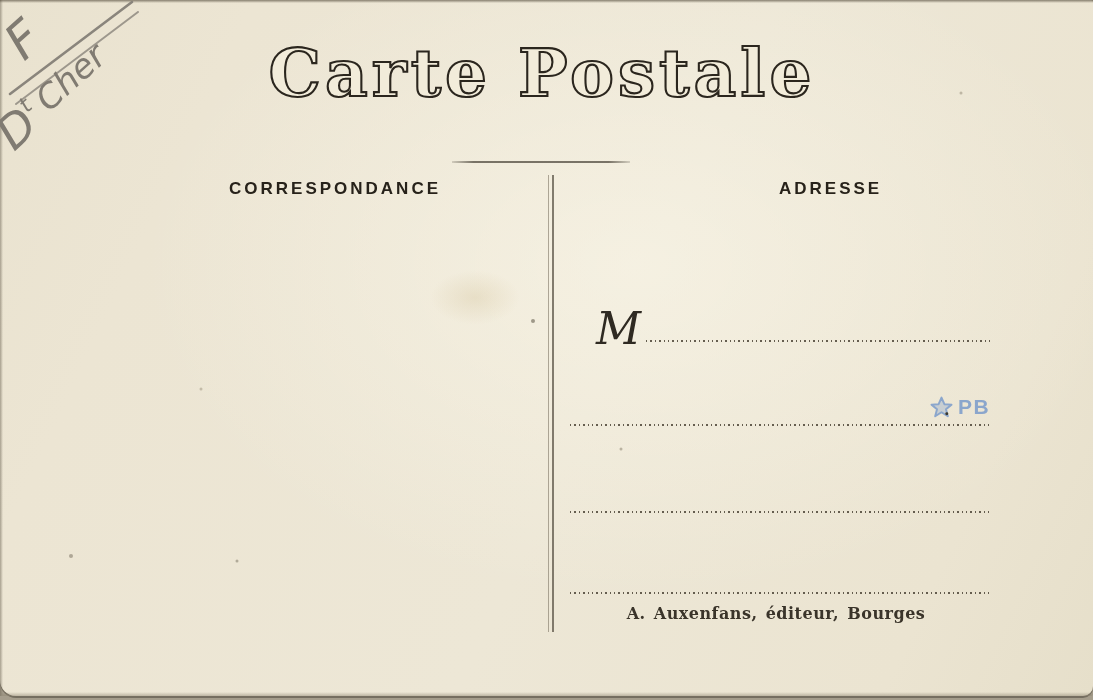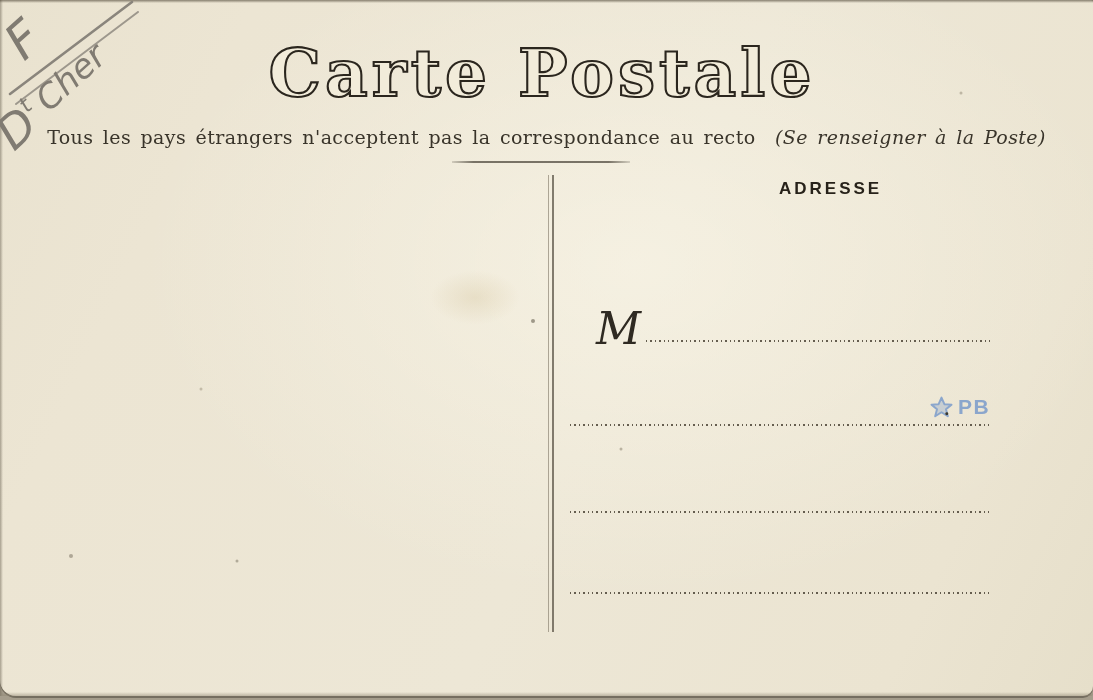--- a/index.html
+++ b/index.html
@@ -94,38 +94,36 @@
     <line x1="10" y1="94" x2="132" y2="2" stroke="#8a857c" stroke-width="2.6" stroke-linecap="round"></line>
     <line x1="16" y1="104" x2="138" y2="12" stroke="#8a857c" stroke-width="2" stroke-linecap="round" opacity="0.8"></line>
     <text transform="translate(24,62) rotate(-42)" font-family="DejaVu Sans, sans-serif" font-style="italic" font-size="50" fill="#807b72">F</text>
     <text transform="translate(14,152) rotate(-42)" font-family="DejaVu Sans, sans-serif" font-style="italic" fill="#807b72"><tspan font-size="46">D</tspan><tspan font-size="22" dy="-20">t</tspan><tspan font-size="34" dx="8" dy="14">Cher</tspan></text>
   </svg>
 
   <svg class="title-svg" viewBox="0 0 1093 96">
     <text x="542" y="70" text-anchor="middle" font-family="DejaVu Serif, serif" font-weight="bold" font-size="66" letter-spacing="4" fill="#f2ecda" stroke="#2b261e" stroke-width="2.1">Carte Postale</text>
   </svg>
 
-  <div class="notice">
-    <span>Tous les pays étrangers n'acceptent pas la correspondance au recto</span>
-    <span class="aside">(Se renseigner à la Poste)</span>
-  </div>
   <div class="notice-rule"></div>
 
+  <div class="sec-label label-corr">CORRESPONDANCE</div>
   <div class="sec-label label-addr">ADRESSE</div>
 
   <div class="vdivider"></div>
 
   <div class="m-prefix">M</div>
   <div class="dotline dot-m"></div>
   <div class="dotline dot-2"></div>
   <div class="dotline dot-3"></div>
   <div class="dotline dot-4"></div>
 
   <div class="stamp">
     <svg width="23" height="23" viewBox="0 0 20 20">
       <path d="M10 1.4 L12.5 7.1 L18.7 7.5 L13.9 11.5 L15.5 17.6 L10 14.1 L4.5 17.6 L6.1 11.5 L1.3 7.5 L7.5 7.1 Z" fill="rgba(139,166,204,0.38)" stroke="#8ba6cc" stroke-width="1.7" stroke-linejoin="round"></path>
       <circle cx="14.6" cy="15.4" r="1.3" fill="#3c382e"></circle>
     </svg>
     <span class="stamp-pb">PB</span>
   </div>
 
+  <div class="publisher">A. Auxenfans, éditeur, Bourges</div>
 
 </div>
 
 </body></html>

